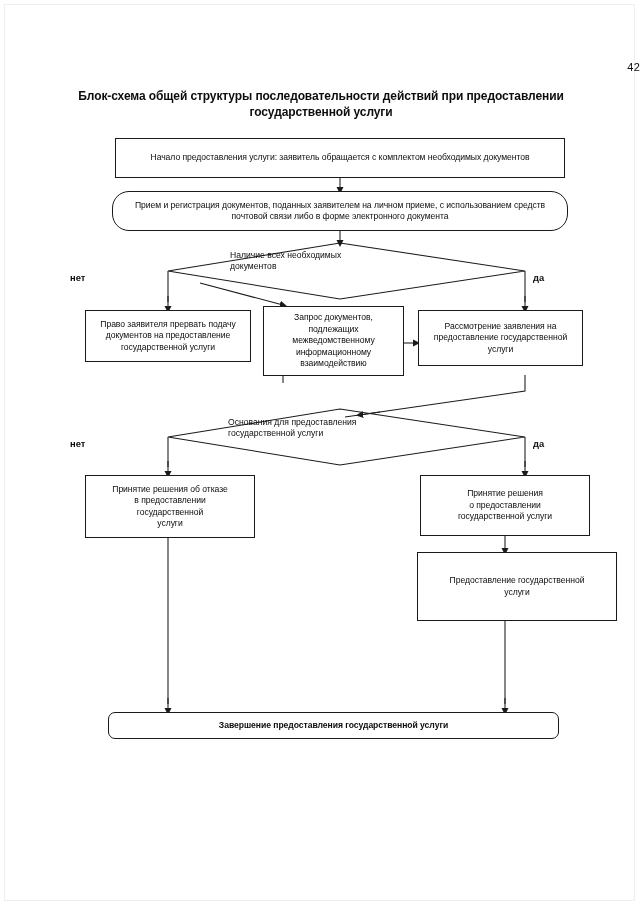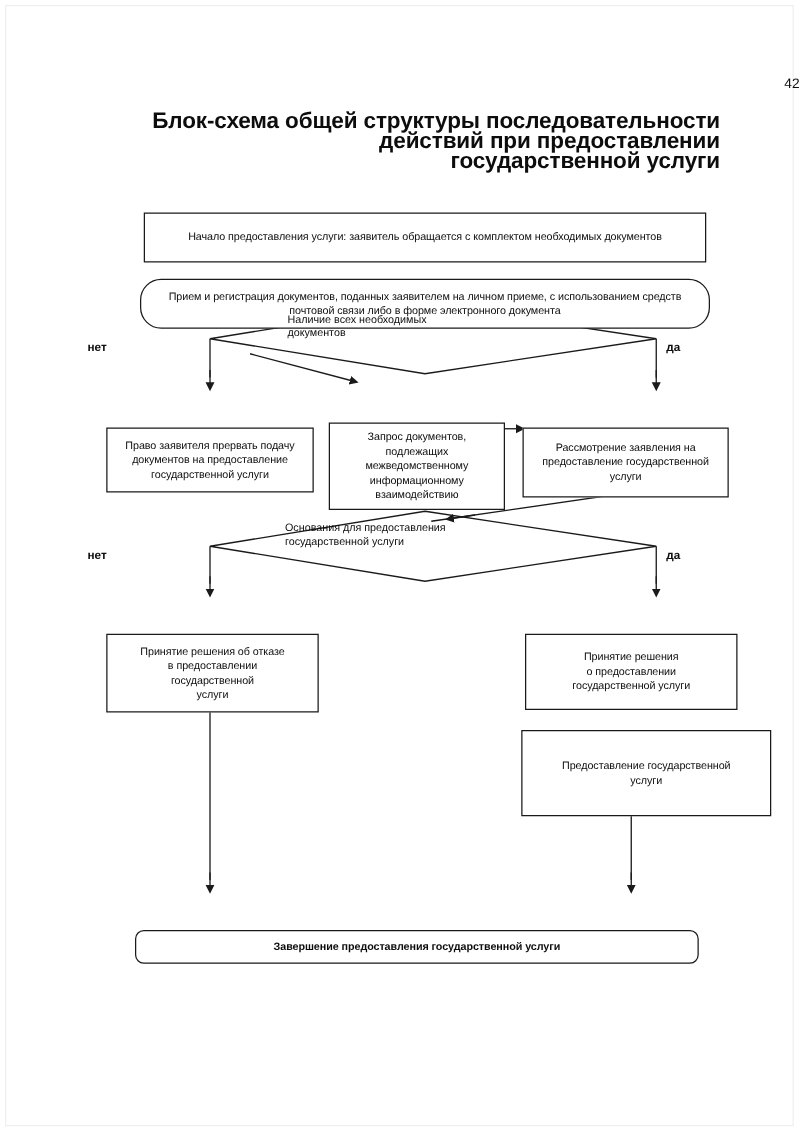--- a/index.html
+++ b/index.html
@@ -36,22 +36,22 @@
     text-align: right;
     font-size: 11px;
     letter-spacing: 0.2px;
   }
 
   .doc-title {
     position: absolute;
     top: 88px;
     left: 66px;
     width: 510px;
-    text-align: right;
-    font-size: 18px;
+    text-align: center;
+    font-size: 12px;
     font-weight: bold;
     line-height: 16px;
     letter-spacing: -0.1px;
   }
   .doc-title .line2 { display: block; }
 
   
   #flow {
     position: absolute;
     left: 0;
@@ -74,21 +74,20 @@
     border: 1px solid #1a1a1a;
     background: #ffffff;
     display: flex;
     align-items: center;
     justify-content: center;
     text-align: center;
     font-size: 8.6px;
     line-height: 11.4px;
     padding: 2px 6px;
     letter-spacing: -0.05px;
-    margin-top: 32px;
   }
   .node.rounded {
     border-radius: 7px;
   }
   .node .txt {
     display: block;
     width: 100%;
     white-space: pre-line;
   }
 

